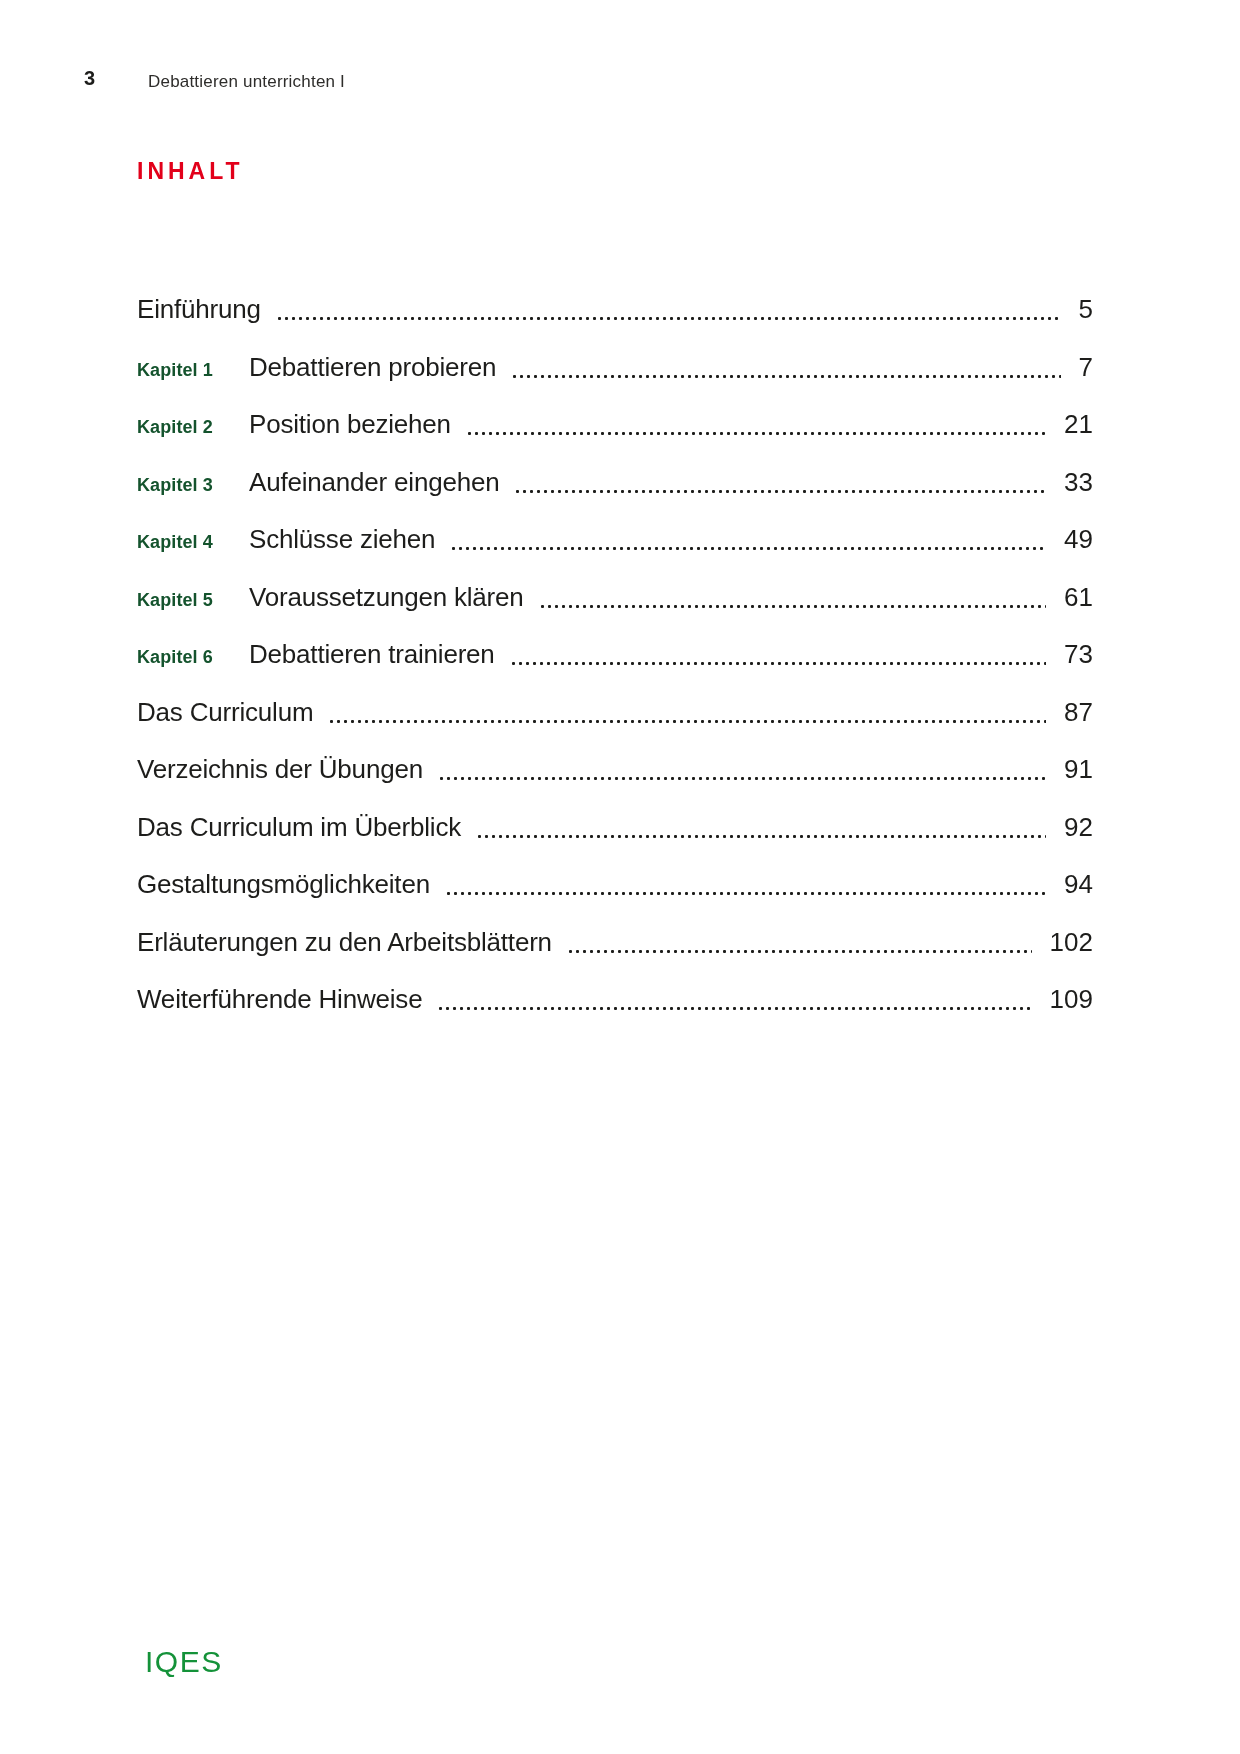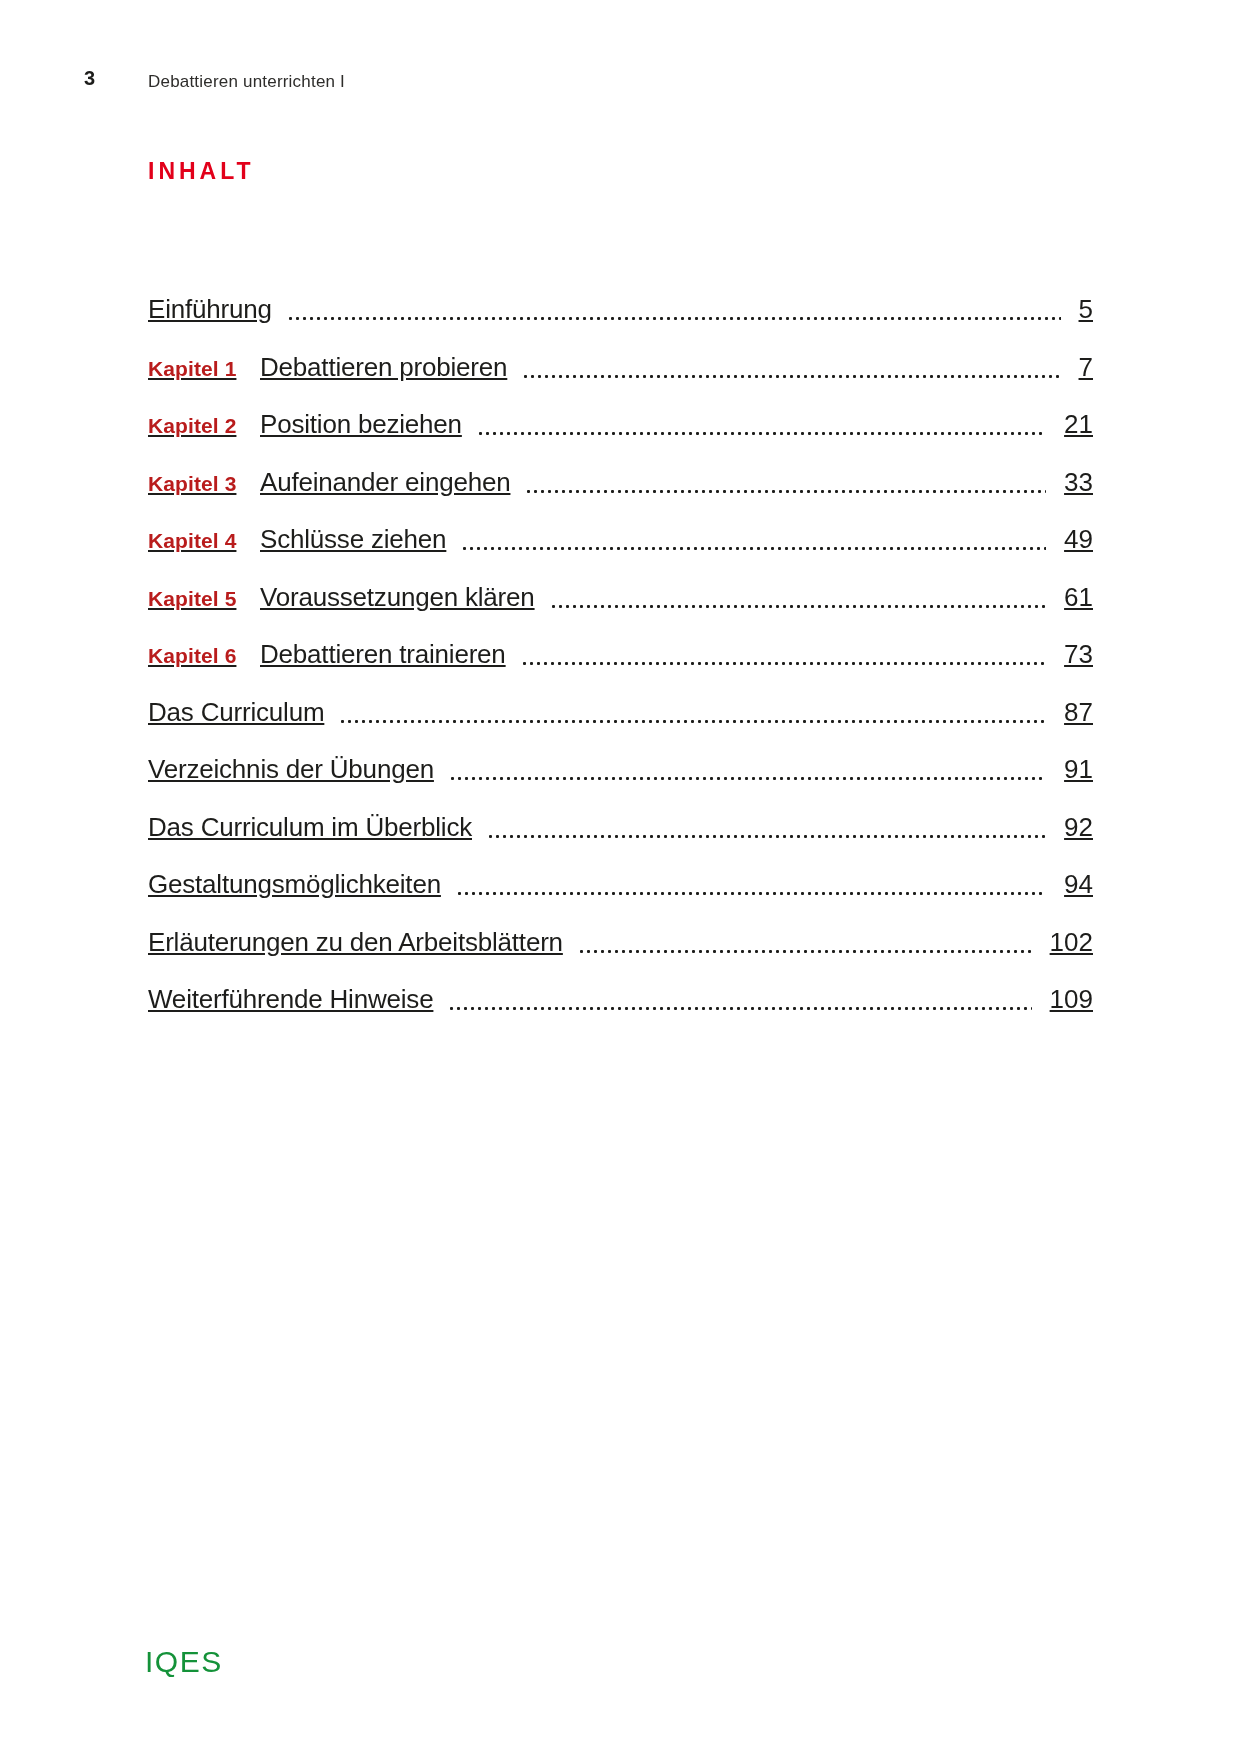--- a/index.html
+++ b/index.html
@@ -20,46 +20,45 @@
     position: absolute; left: 84px; top: 67px;
     font-size: 20px; font-weight: 700; color: #1d1d1b;
   }
   .running-title {
     position: absolute; left: 148px; top: 72px;
     font-size: 17px; font-weight: 400; color: #2e2d2b; letter-spacing: 0.2px;
   }
 
   
   .content {
-    position: absolute; left: 148px; right: 147px; top: 158px;
+    position: absolute; left: 137px; right: 147px; top: 158px;
   }
   .toc-heading {
     font-size: 23px; font-weight: 700; color: #e2001a;
     letter-spacing: 4px; margin-bottom: 0;
   }
 
   .toc-list { margin-top: 107px; }
   .toc-appendix { }
 
   .toc-row {
     display: flex;
     align-items: baseline;
     line-height: 34px;
     height: 34px;
     margin-bottom: 23.5px;
     font-size: 26px;
     color: #1d1d1b;
     cursor: pointer;
-    text-decoration: underline;
   }
   .kapitel {
     flex: 0 0 112px;
-    font-size: 21px;
+    font-size: 18px;
     font-weight: 700;
-    color: #b91c1c;
+    color: #14532d;
     letter-spacing: 0.1px;
   }
   .entry-title {
     white-space: nowrap;
     letter-spacing: -0.2px;
   }
   .leader {
     flex: 1 1 auto;
     align-self: flex-end;
     height: 5px;

